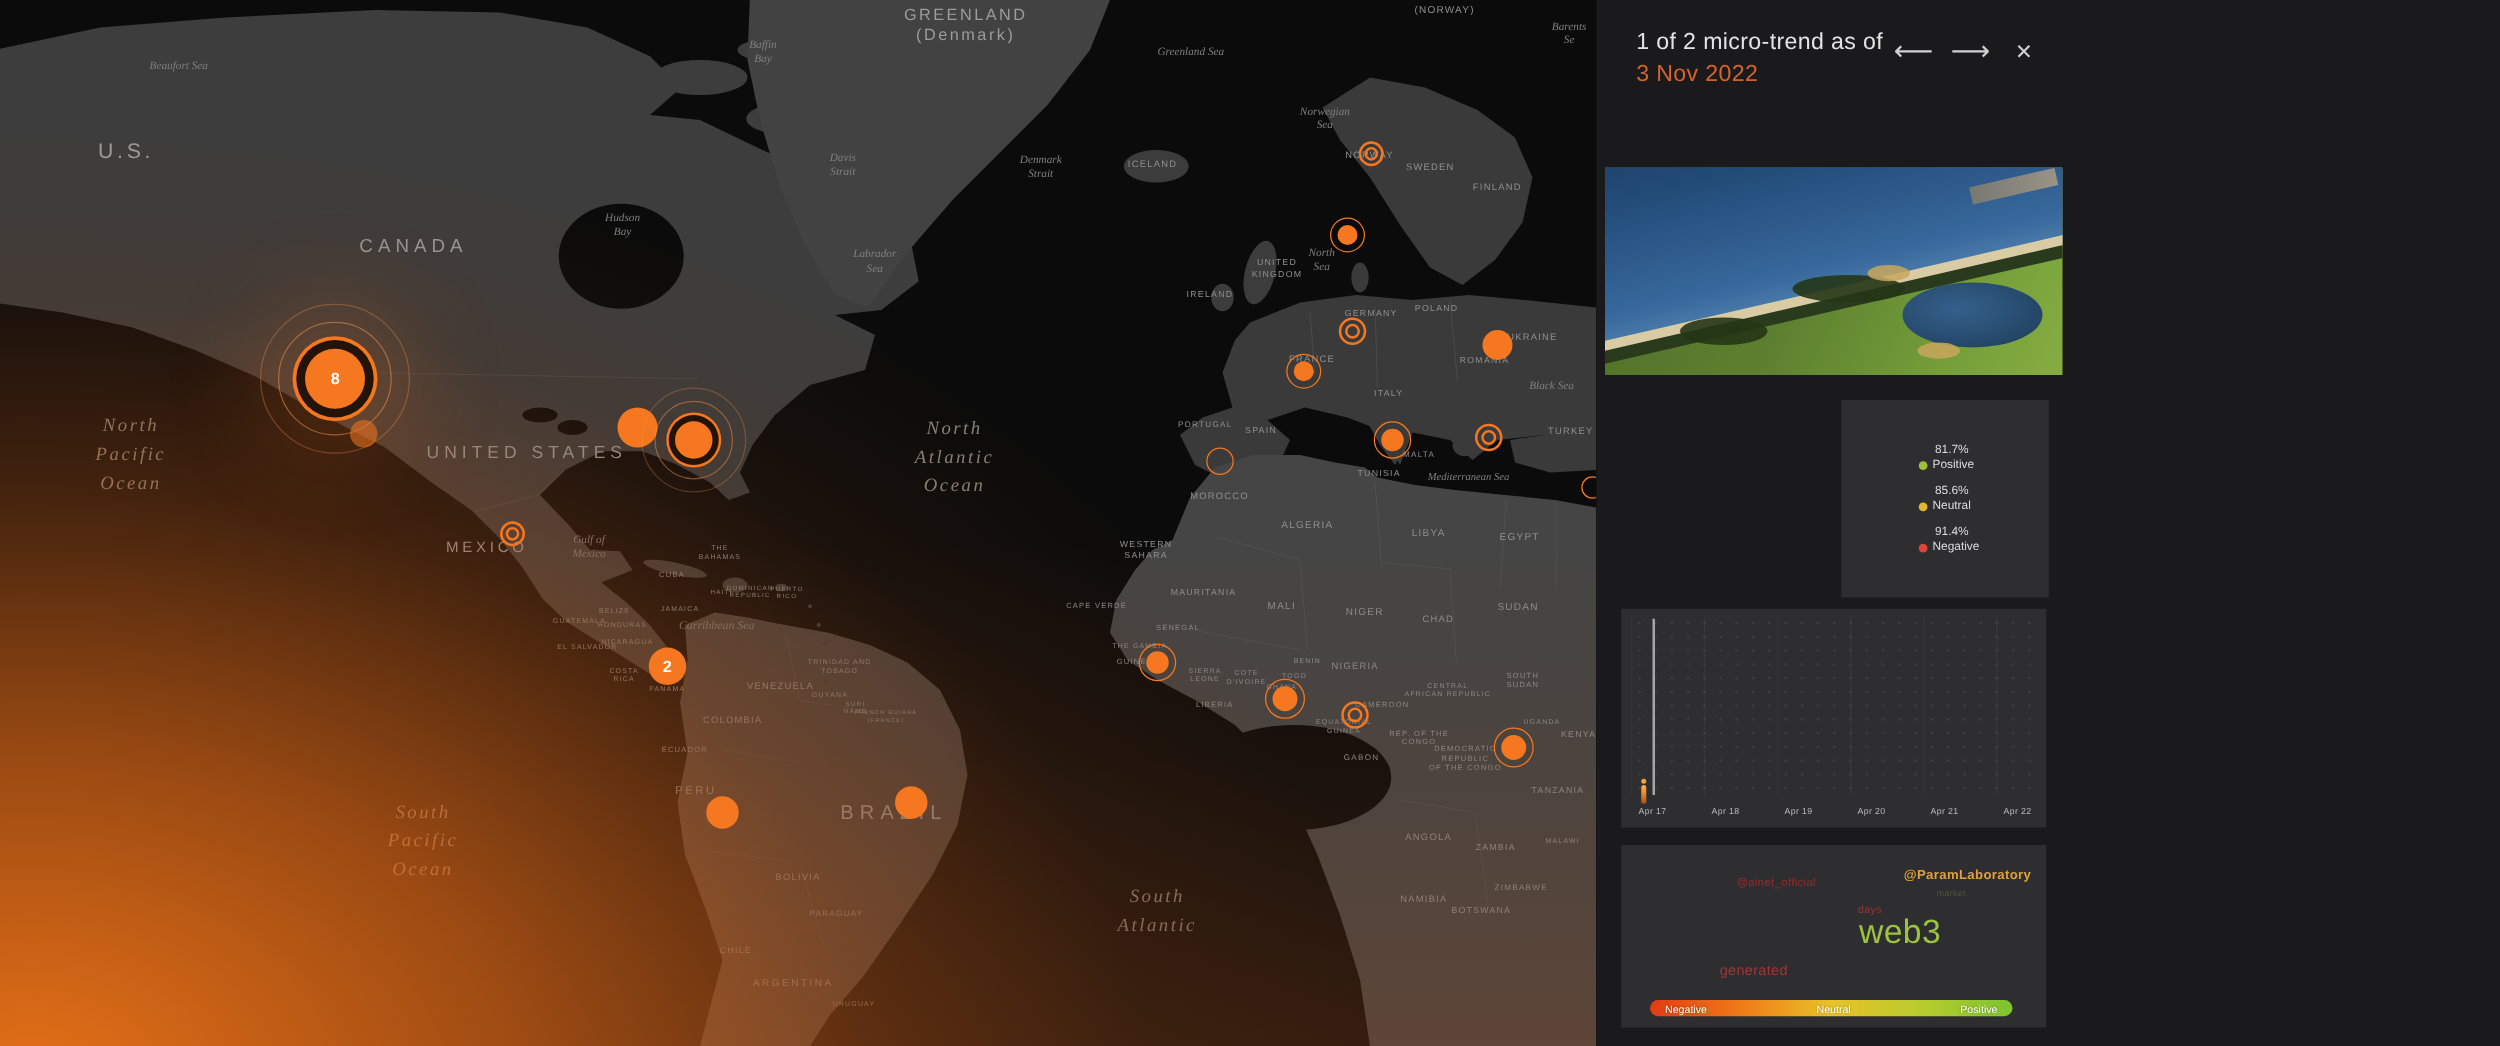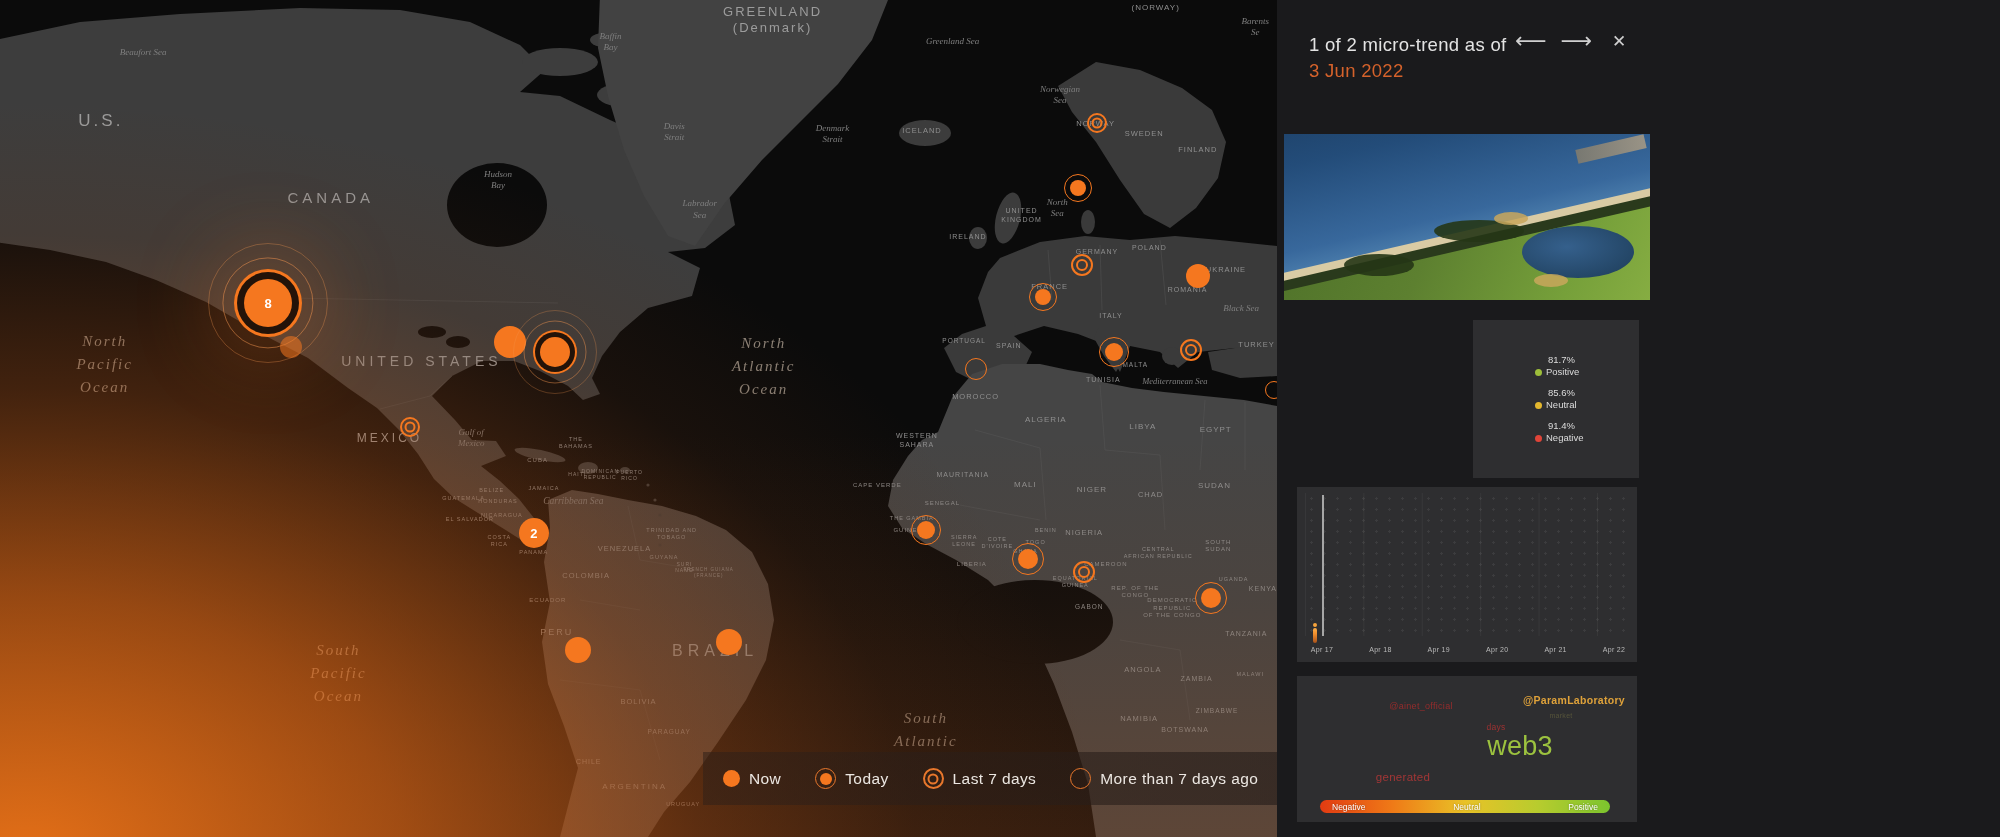--- a/index.html
+++ b/index.html
@@ -44,21 +44,21 @@
   .lg-today i{position:absolute;left:50%;top:50%;transform:translate(-50%,-50%);
               width:12px;height:12px;border-radius:50%;background:#f5771f;}
   .lg-last7{width:21px;height:21px;border:2px solid #e8772c;}
   .lg-last7 i{position:absolute;left:50%;top:50%;transform:translate(-50%,-50%);
               width:11px;height:11px;border-radius:50%;border:2px solid #e8772c;}
   .lg-older{width:21px;height:21px;border:1.5px solid #e8772c;}
 
   
   .panel{position:absolute;left:1277px;top:0;width:723px;height:837px;background:#1a1a1c;z-index:5;}
   .panel-head{position:absolute;left:32px;top:22px;width:330px;}
-  .head-line1{color:#e3e3e3;font-size:18.5px;letter-spacing:.3px;margin-top:12px;}
+  .head-line1{color:#e3e3e3;font-size:18.5px;letter-spacing:.3px;}
   .head-date{color:#d5622b;font-size:18.5px;margin-top:4px;letter-spacing:.3px;}
   .head-icons{position:absolute;left:238px;top:30px;display:flex;align-items:center;gap:14px;
               color:#cfcfcf;}
   .head-icons .arr{font-size:22px;cursor:pointer;line-height:1;}
   .head-icons .cls{font-size:17px;cursor:pointer;line-height:1;margin-left:6px;}
   .panel-title{position:absolute;left:32px;top:80px;width:310px;margin:0;color:#ececec;
                font-size:17px;font-weight:normal;line-height:21px;letter-spacing:.3px;}
 
   
   .photo{position:absolute;left:7px;top:134px;width:366px;height:166px;overflow:hidden;
@@ -412,49 +412,27 @@
         </div>
         <div class="marker" style="left: 94.8%; top: 71.4%;">
           <div class="c" style="height: 20px; width: 20px; background: rgb(245, 119, 31);"></div>
           <div class="c" style="height: 32px; width: 32px; border: 1.5px solid rgb(245, 119, 31);"></div>
         </div>
         <div class="marker" style="left: 99.8%; top: 46.6%;">
           <div class="c" style="height: 18px; width: 18px; border: 1.5px solid rgb(245, 119, 31);"></div>
         </div>
       </div>
 
-    <div class="legend" id="legend">
-        <div class="lg-item">
-          <div class="lg-g lg-now"></div>
-          <span class="lbl">Now</span>
-        </div>
-        <div class="lg-item">
-          <div class="lg-g lg-today">
-            <i></i>
-          </div>
-          <span class="lbl">Today</span>
-        </div>
-        <div class="lg-item">
-          <div class="lg-g lg-last7">
-            <i></i>
-          </div>
-          <span class="lbl">Last 7 days</span>
-        </div>
-        <div class="lg-item">
-          <div class="lg-g lg-older"></div>
-          <span class="lbl">More than 7 days ago</span>
-        </div>
-      </div>
   </div>
 
   <aside class="panel">
 
     <div class="panel-head">
       <div class="head-line1">1 of 2 micro-trend as of</div>
-      <div class="head-date">3 Jun 2022</div>
+      <div class="head-date">3 Nov 2022</div>
     </div>
     <div class="head-icons">
       <span class="arr">⟵</span>
       <span class="arr">⟶</span>
       <span class="cls">✕</span>
     </div>
 
 
     <div class="photo">
       <div class="ph-ocean"></div>

